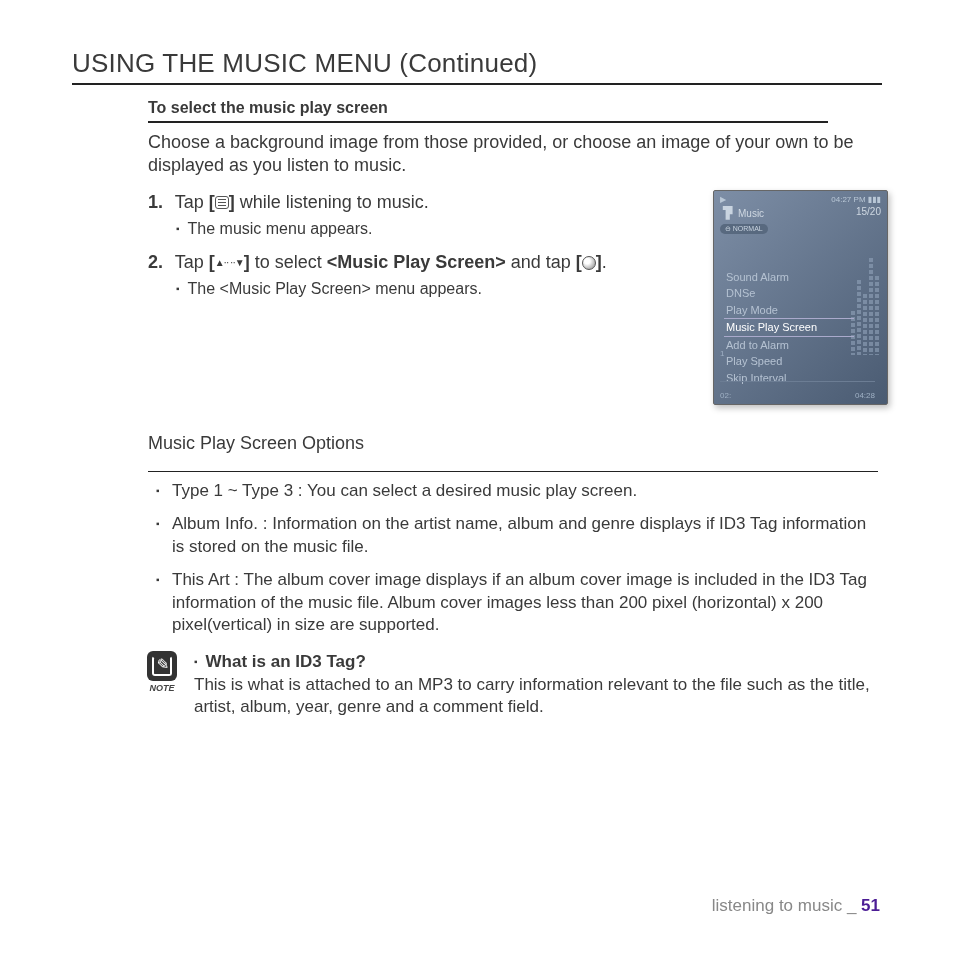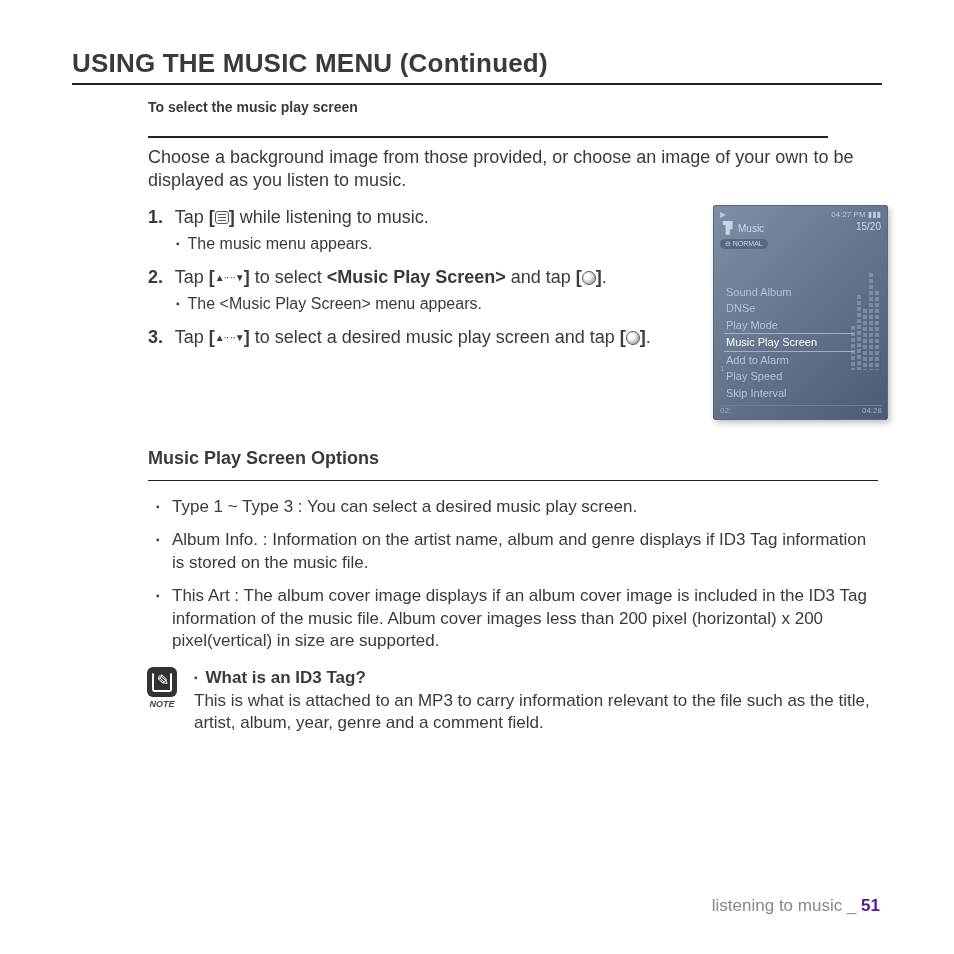--- a/index.html
+++ b/index.html
@@ -11,32 +11,32 @@
     width: 954px;
   }
   .page {
     box-sizing: border-box;
     padding: 48px 72px 40px 72px;
     position: relative;
     height: 954px;
   }
   h1 {
     font-size: 26px;
-    font-weight: bold;
+    font-weight: normal;
     margin: 0;
     border-bottom: 2px solid #222;
     padding-bottom: 4px;
     letter-spacing: 0.2px;
   }
   h2 {
-    font-size: 14px;
+    font-size: 16px;
     font-weight: bold;
     margin: 14px 0 8px 76px;
     border-bottom: 2px solid #222;
-    padding-bottom: 21px;
+    padding-bottom: 4px;
     width: 680px;
   }
   .intro {
     margin: 8px 0 12px 76px;
     font-size: 18px;
     line-height: 1.3;
     width: 730px;
   }
   .steps-wrap {
     display: flex;
@@ -179,52 +179,52 @@
   }
   .dev-menu .sel {
     color: #fff;
     border-top: 0.5px solid #aac;
     border-bottom: 0.5px solid #aac;
   }
   .dev-bottom {
     position: absolute;
     bottom: 4px;
     left: 6px;
-    right: 5px;
+    right: 12px;
     display: flex;
     justify-content: space-between;
     font-size: 8px;
     color: #9fb0c4;
     border-top: 1px solid #6c7d94;
-    padding-top: 0;
+    padding-top: 9px;
   }
   .dev-normal {
     display: inline-block;
     background: #58697f;
     border-radius: 6px;
     font-size: 7px;
     padding: 1px 5px;
     margin-top: 4px;
     color: #c9d4e0;
   }
   .track-num {
     position: absolute;
     left: 6px;
     top: 158px;
     font-size: 8px;
     color: #9fb0c4;
   }
 
   h3 {
     font-size: 18px;
-    font-weight: bold;
-    margin: 28px 0 15px 76px;
+    font-weight: normal;
+    margin: 28px 0 8px 76px;
     border-bottom: 1px solid #222;
     width: 730px;
-    padding-bottom: 11px;
+    padding-bottom: 17px;
   }
   ul.options {
     list-style: none;
     margin: 0 0 0 84px;
     padding: 0;
     width: 720px;
     font-size: 17px;
     line-height: 1.35;
   }
   ul.options > li {
@@ -311,45 +311,41 @@
       <li>
         <span class="step-num">1.</span>
         <span>Tap </span><span class="iconbox">[ </span><span class="menubtn"></span><span class="iconbox"> ]</span><span> while listening to music.</span>
         <div class="sub">The music menu appears.</div>
       </li>
       <li>
         <span class="step-num">2.</span>
         <span>Tap </span><span class="iconbox">[ </span><span class="updown">▲·· ··▼</span><span class="iconbox"> ]</span><span> to select </span><span class="bold">&lt;Music Play Screen&gt;</span><span> and tap </span><span class="iconbox">[ </span><span class="circle"></span><span class="iconbox"> ]</span><span>.</span>
         <div class="sub">The &lt;Music Play Screen&gt; menu appears.</div>
       </li>
-      <li>
-        <span class="step-num">3.</span>
-        <span>Tap </span><span class="iconbox">[ </span><span class="updown">▲·· ··▼</span><span class="iconbox"> ]</span><span> to select a desired music play screen and tap </span><span class="iconbox">[ </span><span class="circle"></span><span class="iconbox"> ]</span><span>.</span>
-      </li>
     </ol>
 
     <div class="device">
       <div class="dev-top">
         <span>▶</span>
         <span><span>04:27 PM</span> <span>▮▮▮</span></span>
       </div>
       <div class="dev-title-row">
         <span><span class="music-icon"></span><span>Music</span></span>
         <span>15/20</span>
       </div>
       <span class="dev-normal">⊖ <span>NORMAL</span></span>
       <div class="dev-eq">
           <span></span>
           <span></span>
           <span></span>
           <span></span>
           <span></span>
         </div>
       <div class="dev-menu">
-        <div>Sound Album</div>
+        <div>Sound Alarm</div>
         <div>DNSe</div>
         <div>Play Mode</div>
         <div class="sel">Music Play Screen</div>
         <div>Add to Alarm</div>
         <div>Play Speed</div>
         <div>Skip Interval</div>
       </div>
       <span class="track-num">1</span>
       <div class="dev-bottom">
         <span>02:</span>

